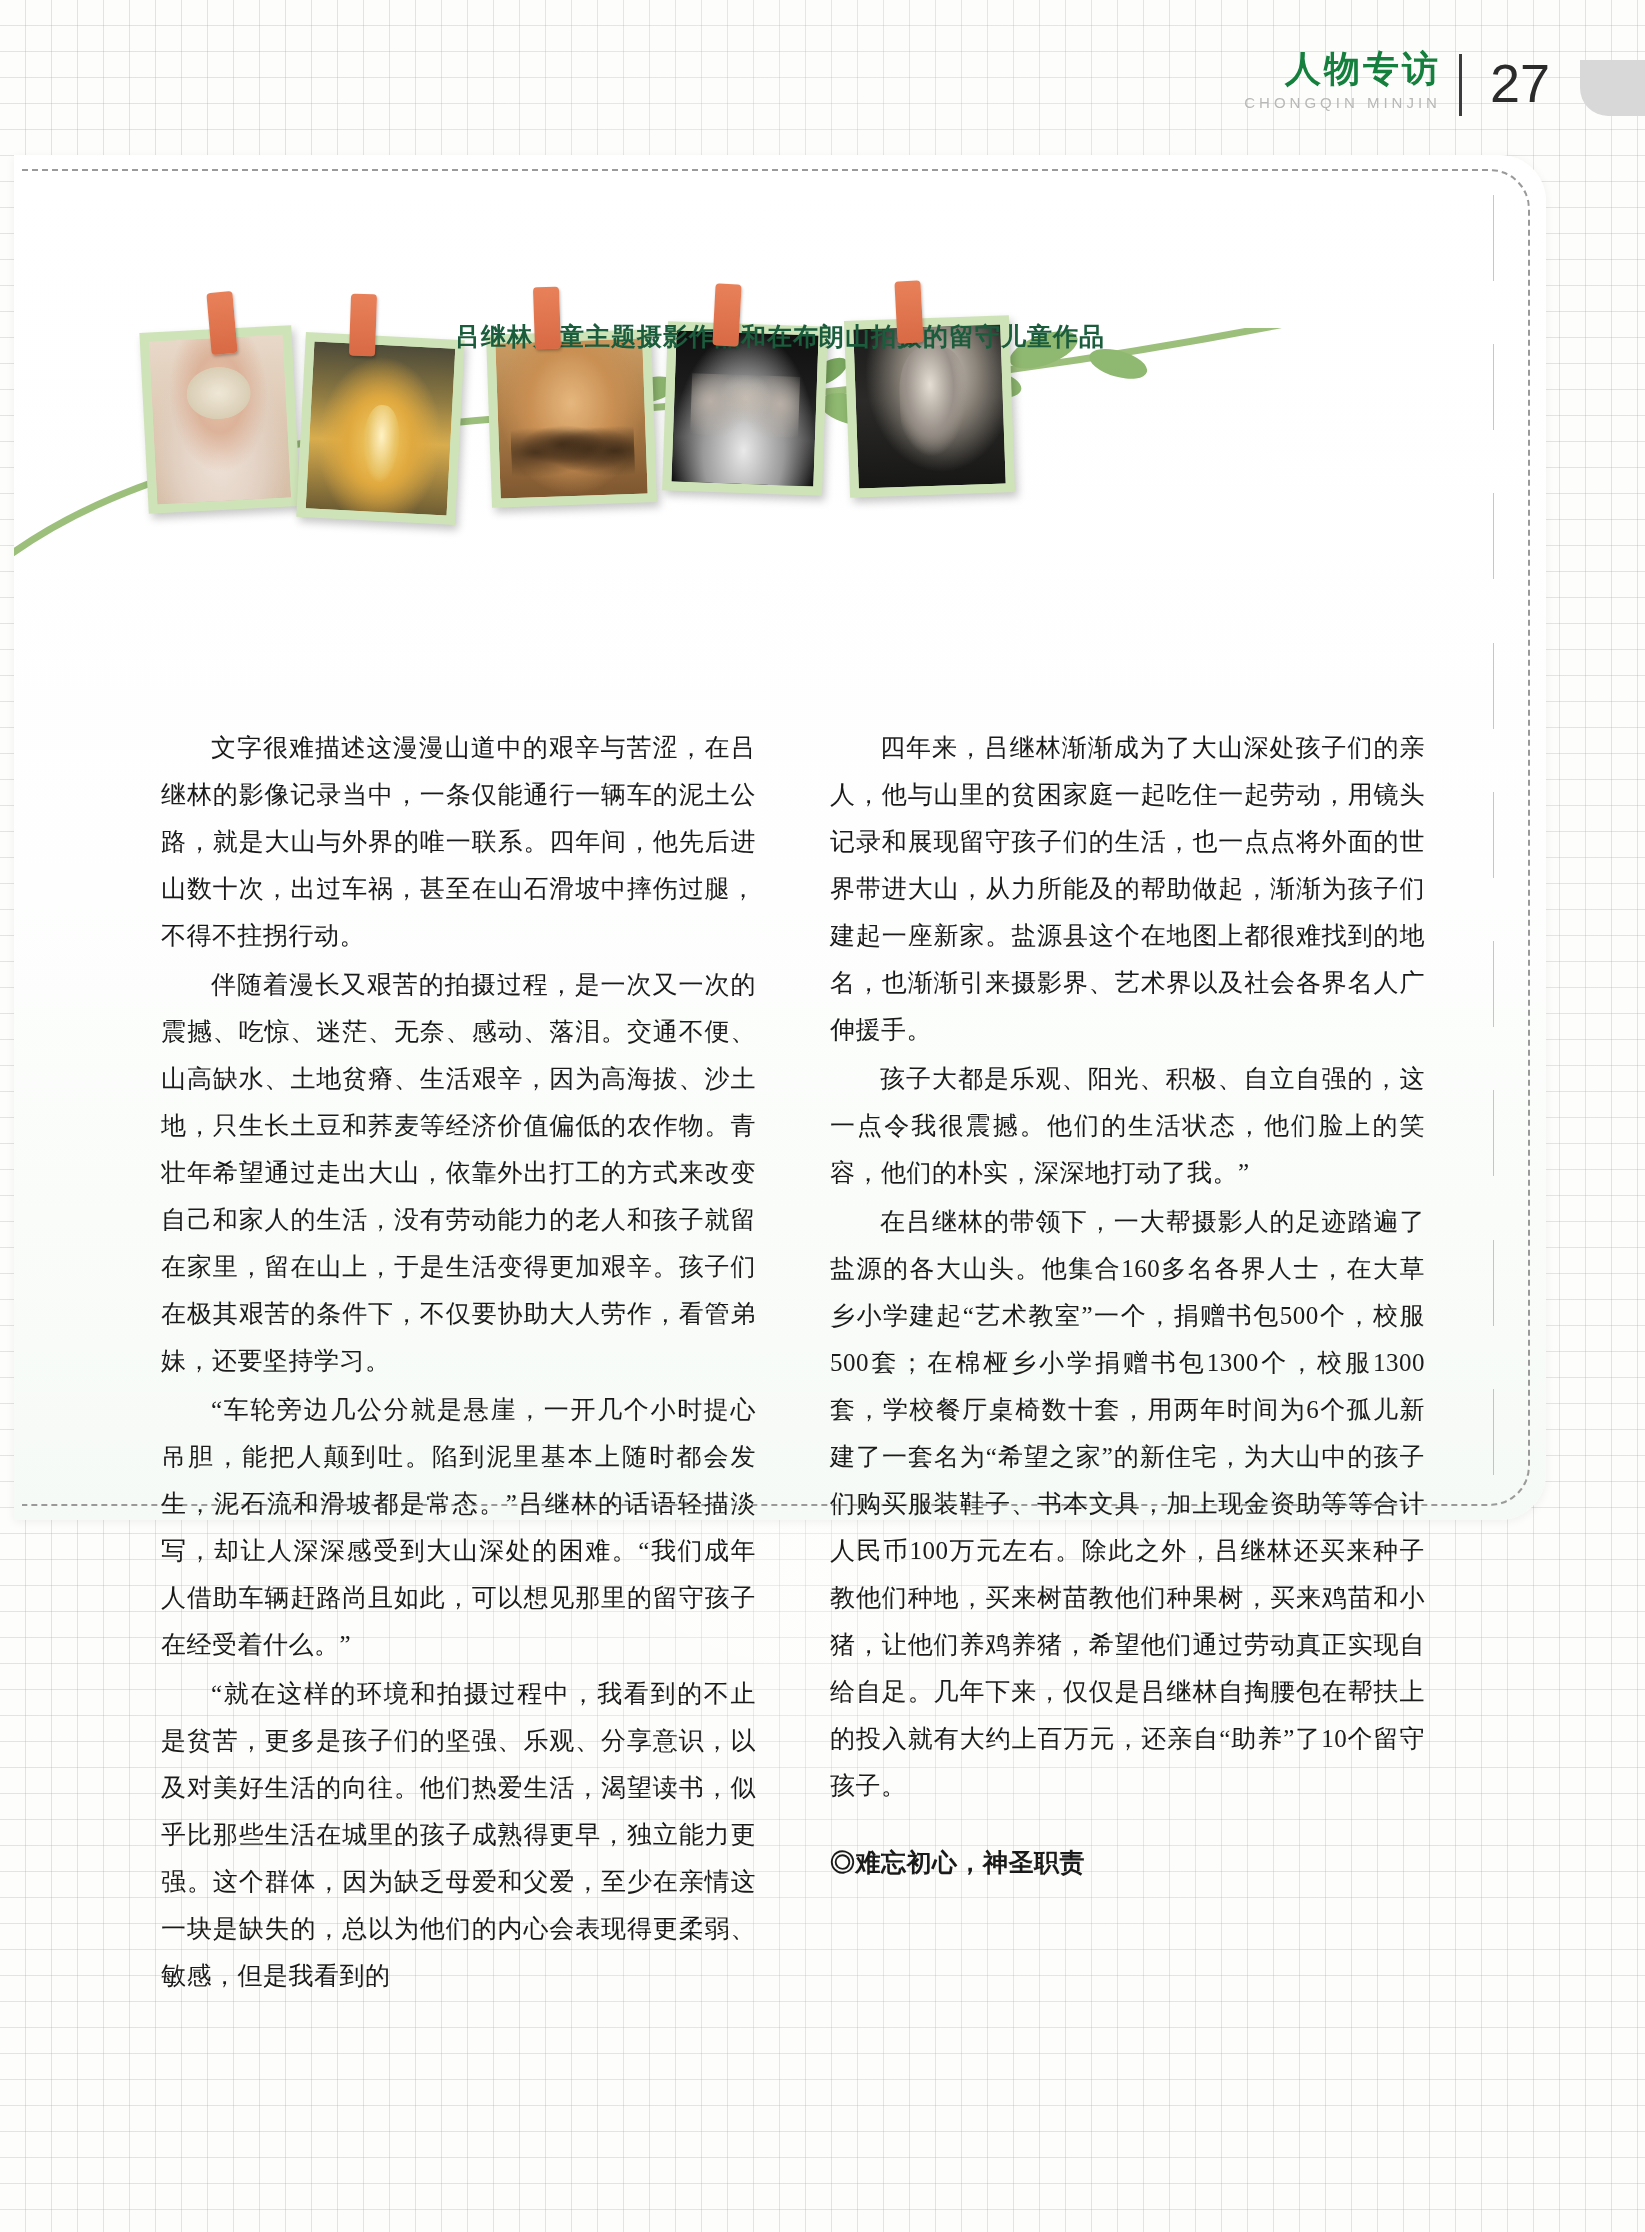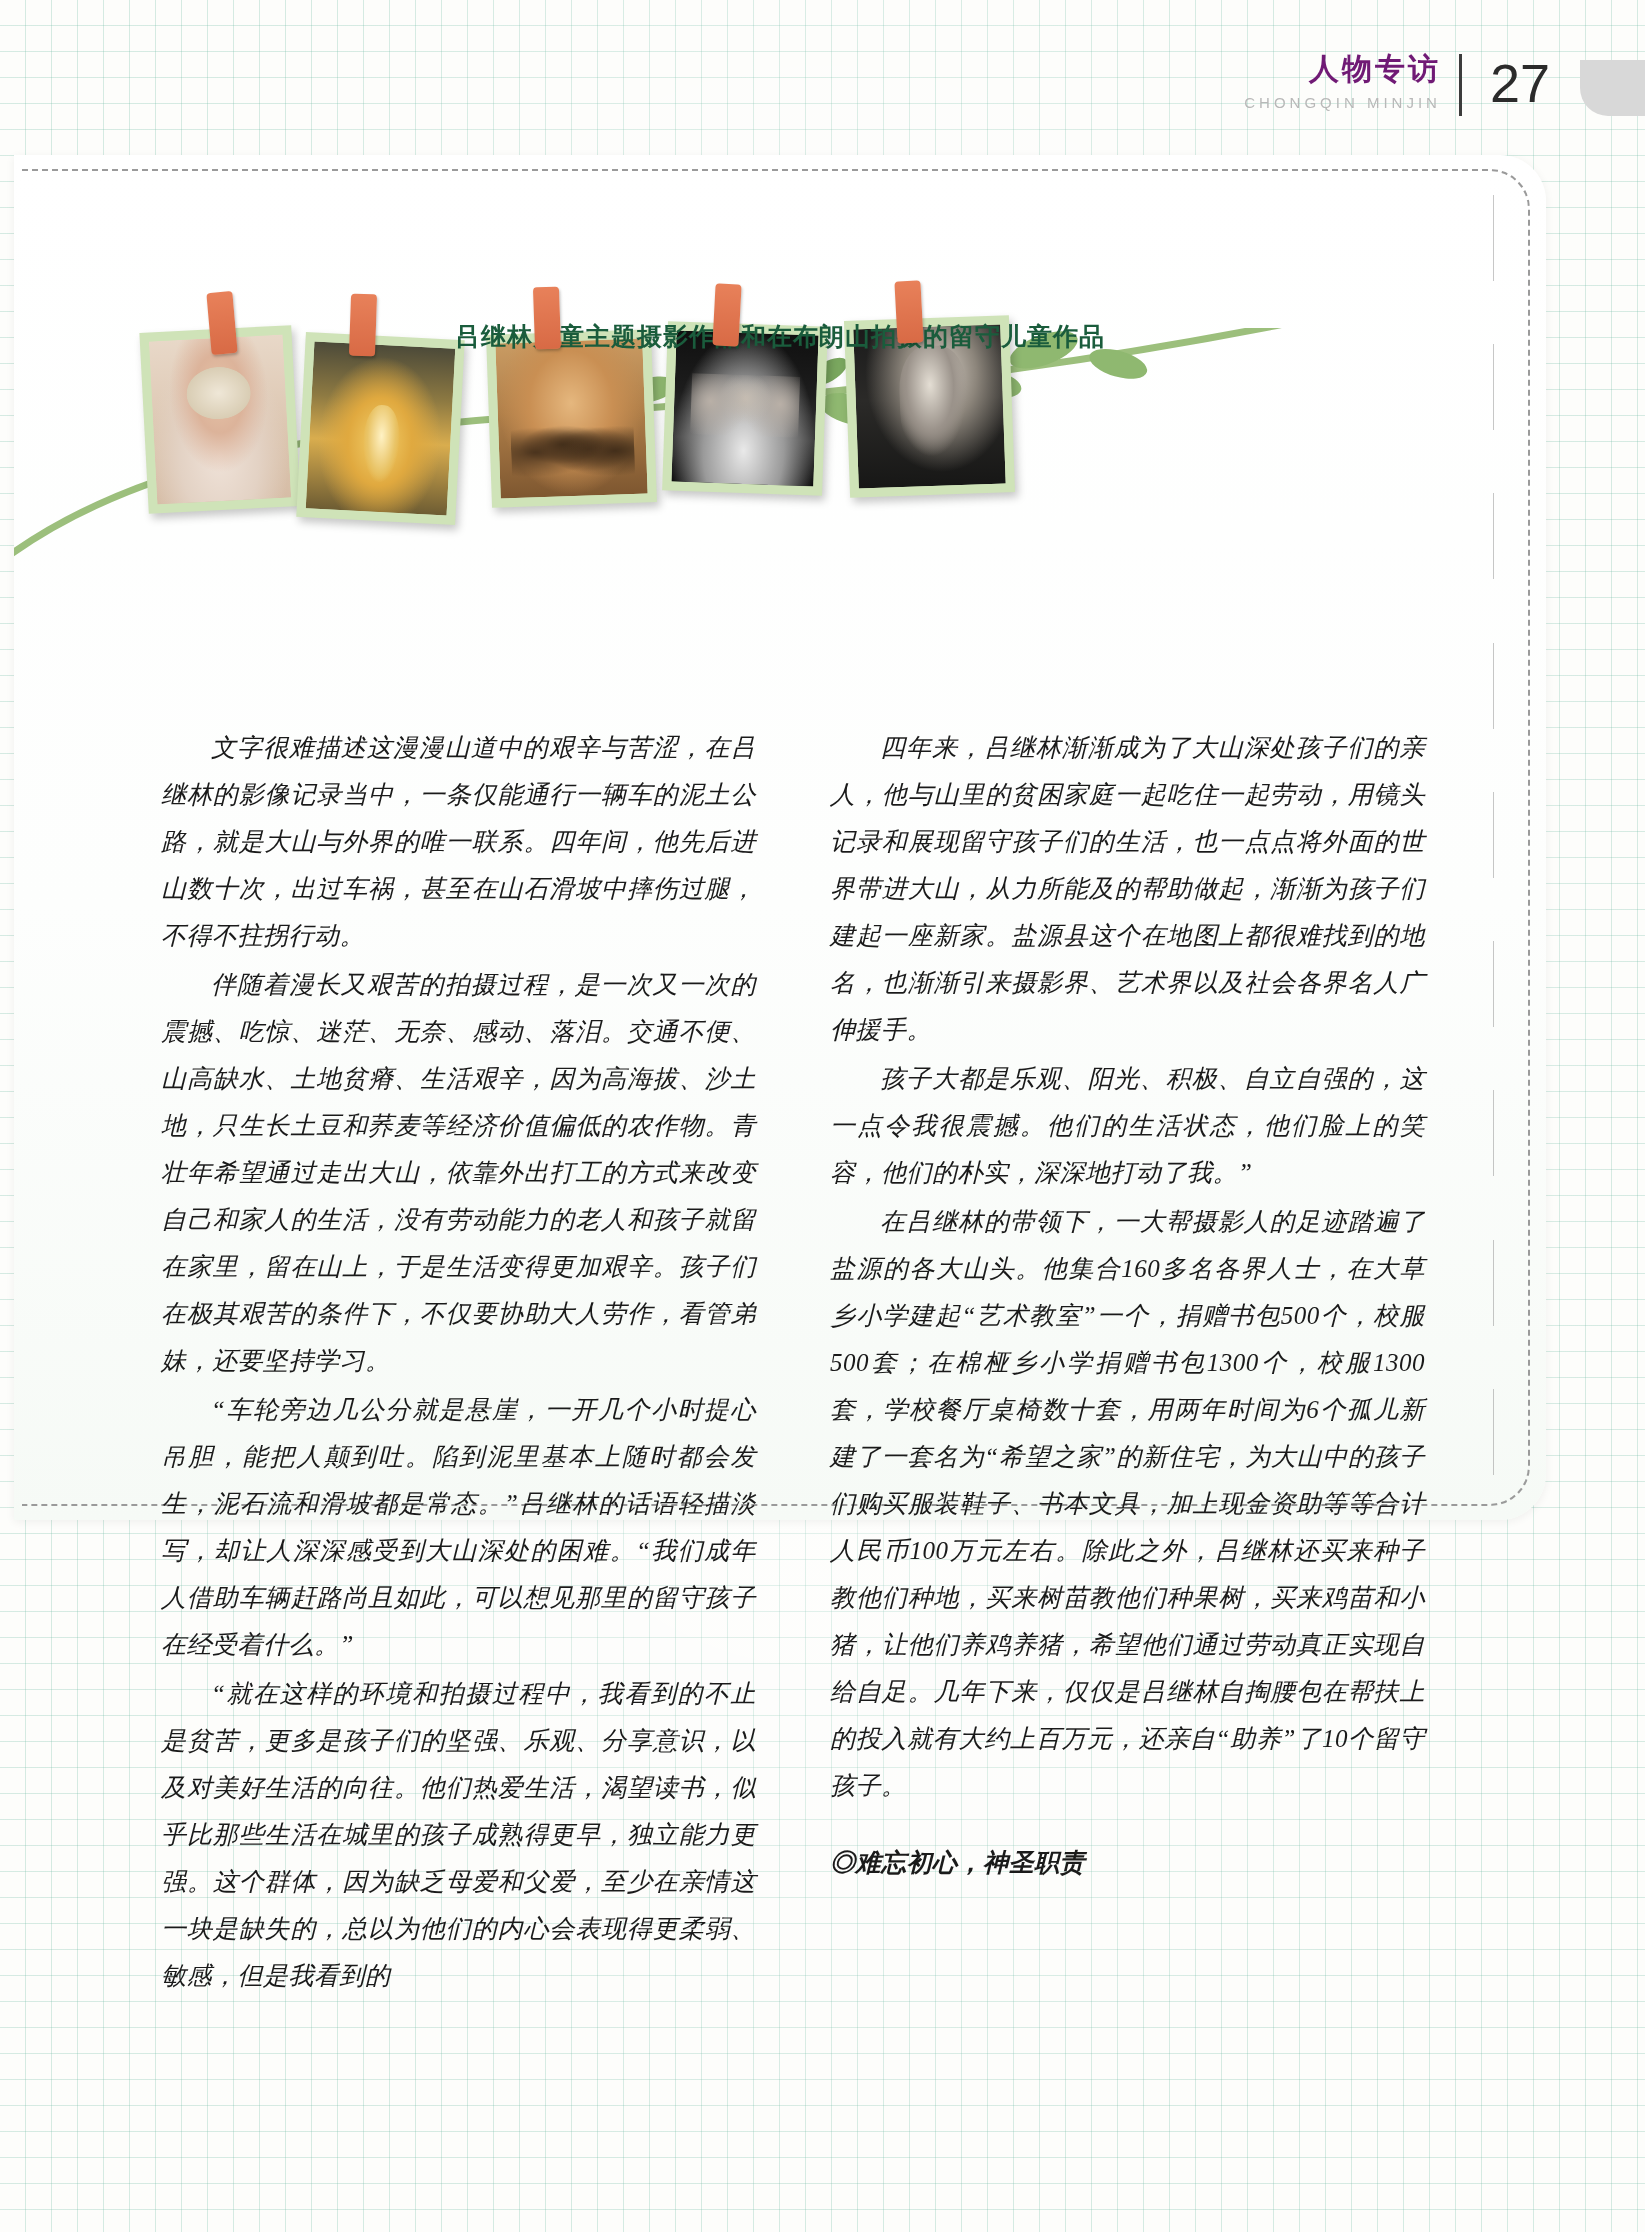--- a/index.html
+++ b/index.html
@@ -42,23 +42,23 @@
     display: flex;
     align-items: flex-start;
     height: 72px;
   }
   .header-titles {
     text-align: right;
     padding-right: 18px;
   }
   .header-cn {
     font-family: "Liberation Sans", sans-serif;
-    font-size: 30px;
+    font-size: 36px;
     font-weight: bold;
-    color: #701a75;
+    color: #15803d;
     letter-spacing: 3px;
     line-height: 34px;
   }
   .header-en {
     font-family: "Liberation Sans", sans-serif;
     font-size: 15px;
     color: #b8b8b8;
     letter-spacing: 4px;
     line-height: 26px;
     margin-top: 4px;
@@ -233,21 +233,20 @@
   .columns {
     position: absolute;
     top: 724px;
     left: 161px;
     width: 1264px;
     display: flex;
     gap: 74px;
   }
   .col {
     width: 595px;
-    font-style: italic;
   }
   .col p {
     margin: 0 0 2px 0;
     font-family: "Liberation Serif", serif;
     font-size: 25px;
     line-height: 47px;
     color: #1a1a1a;
     text-align: justify;
     text-indent: 2em;
     letter-spacing: 0.5px;

